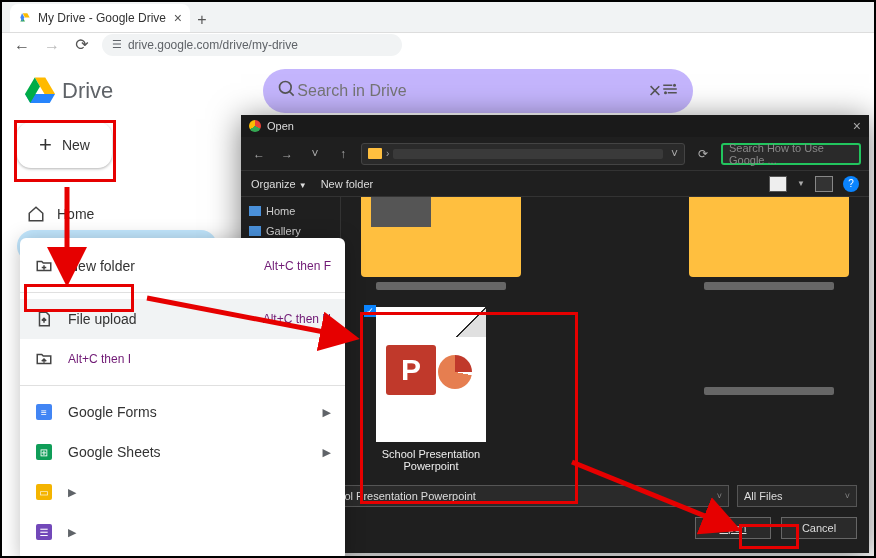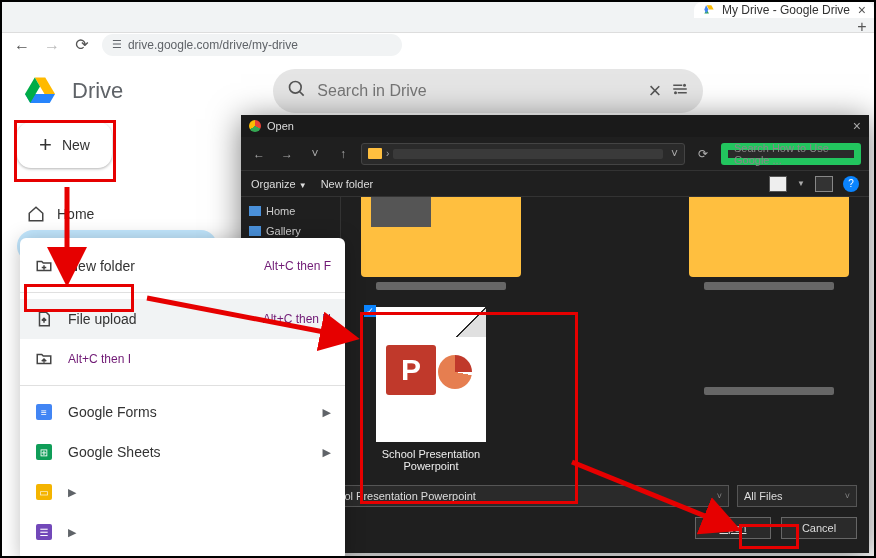--- a/index.html
+++ b/index.html
@@ -1,35 +1,35 @@
 <!DOCTYPE html>
 <html><head>
 <meta charset="utf-8">
 <style>
   * { box-sizing: border-box; margin: 0; padding: 0; font-family: Arial, sans-serif; }
   body { width: 876px; height: 558px; position: relative; background: #fff; overflow: hidden; border: 2px solid #000; }
 
   
   .browser-chrome { position: absolute; top: 0; left: 0; right: 0; height: 54px; background: #f1f3f4; }
-  .tab-strip { height: 30px; display: flex; align-items: flex-end; padding-left: 8px; flex-direction: column; }
+  .tab-strip { height: 30px; display: flex; align-items: flex-end; padding-left: 8px; }
   .tab { background: #fff; height: 28px; width: 180px; border-radius: 8px 8px 0 0; display: flex; align-items: center; padding: 0 8px; font-size: 12px; color: #333; gap: 6px; }
   .tab svg { flex: none; }
   .tab-title { flex: 1; white-space: nowrap; overflow: hidden; text-overflow: ellipsis; }
   .tab-close { color: #555; font-size: 14px; }
   .newtab { width: 24px; height: 24px; display: flex; align-items: center; justify-content: center; color: #555; font-size: 16px; }
   .addr-bar { height: 24px; background: #fff; display: flex; align-items: center; padding: 3px 10px; gap: 10px; border-top: 1px solid #ddd;}
   .addr-btn { color: #555; display: flex; align-items: center; justify-content: center; width: 20px; }
   .url-pill { flex: none; background: #f1f3f4; border-radius: 14px; height: 22px; display: flex; align-items: center; padding: 0 10px; font-size: 12px; color: #5f6368; gap: 6px; width: 300px; }
   .secure-icon { font-size: 11px; }
 
   
   .drive-header { position: absolute; top: 64px; left: 0; right: 0; height: 50px; display: flex; align-items: center; padding: 0 20px; gap: 10px; }
-  .drive-logo { display: flex; align-items: center; gap: 14px; }
+  .drive-logo { display: flex; align-items: center; gap: 4px; }
   .drive-name { font-size: 22px; color: #5f6368; }
-  .search-wrap { margin-left: 140px; flex: 1; max-width: 430px; height: 44px; background: #e5e5e5; border-radius: 22px; display: flex; align-items: center; padding: 0 14px; gap: 10px; }
+  .search-wrap { margin-left: 140px; flex: 1; max-width: 430px; height: 44px; background: #c4b5fd; border-radius: 22px; display: flex; align-items: center; padding: 0 14px; }
   .search-icon-c { color: #444; }
   .search-input { flex: 1; border: none; background: transparent; font-size: 16px; color: #555; outline: none; }
   .clear-x { font-size: 22px; color: #555; }
   .tune-ic { font-size: 18px; color: #555; }
 
   
   .sidebar { position: absolute; left: 15px; top: 120px; width: 200px; }
   .new-btn { width: 95px; height: 46px; background: #fff; border-radius: 14px; box-shadow: 0 1px 3px rgba(0,0,0,.3); display: flex; align-items: center; justify-content: center; gap: 10px; font-size: 14px; color: #333; }
   .new-btn .plus { font-size: 22px; color: #333; font-weight: 300; }
   .side-items { margin-top: 30px; }
@@ -51,21 +51,21 @@
   
   .file-dialog { position: absolute; right: 5px; top: 113px; width: 628px; height: 438px; background: #1f1f1f; color: #ddd; font-size: 12px; box-shadow: 0 4px 30px rgba(0,0,0,.5); z-index: 5; }
   .fd-title { height: 22px; display: flex; align-items: center; padding: 0 8px; background: #1a1a1a; font-size: 11px; gap: 6px; }
   .fd-title-x { margin-left: auto; font-size: 14px; color: #aaa; }
   .fd-nav { height: 34px; display: flex; align-items: center; padding: 0 8px; gap: 8px; border-bottom: 1px solid #333; }
   .fd-nbtn { width: 20px; text-align: center; color: #aaa; }
   .fd-path { flex: 1; height: 22px; background: #2a2a2a; border: 1px solid #444; border-radius: 3px; display: flex; align-items: center; padding: 0 6px; gap: 4px; }
   .fd-folder-ic { width: 14px; height: 11px; background: #ffbf3f; border-radius: 1px; }
   .fd-path-redact { height: 10px; background: #3a3a3a; flex: 1; border-radius: 2px; }
   .fd-refresh { color: #aaa; }
-  .fd-search { width: 140px; height: 22px; background: #2a2a2a; border: 7px solid #22c55e; border-radius: 3px; padding: 0 6px; color: #888; font-size: 11px; display: flex; align-items: center; }
+  .fd-search { width: 140px; height: 22px; background: #2a2a2a; border: 2px solid #22c55e; border-radius: 3px; padding: 0 6px; color: #888; font-size: 11px; display: flex; align-items: center; }
   .fd-tool { height: 26px; display: flex; align-items: center; padding: 0 10px; gap: 14px; border-bottom: 1px solid #333; font-size: 11px; }
   .fd-tool-r { margin-left: auto; display: flex; gap: 10px; align-items: center; }
   .fd-viewbtn, .fd-prevbtn { width: 18px; height: 16px; border: 1px solid #555; }
   .fd-help { width: 16px; height: 16px; border-radius: 50%; background: #0a84ff; color: #fff; font-size: 10px; display: flex; align-items: center; justify-content: center; }
   .fd-body { display: flex; height: 282px; }
   .fd-side { width: 100px; border-right: 1px solid #333; padding: 4px; }
   .fd-sitem { height: 20px; display: flex; align-items: center; gap: 5px; font-size: 11px; color: #ccc; padding: 0 4px; }
   .fd-sitem .fd-sic { width: 12px; height: 10px; }
   .fd-files { flex: 1; position: relative; padding: 10px; overflow: hidden; }
   .fd-thumb { position: absolute; width: 160px; height: 110px; background: #ffbf3f; border-radius: 4px; }

